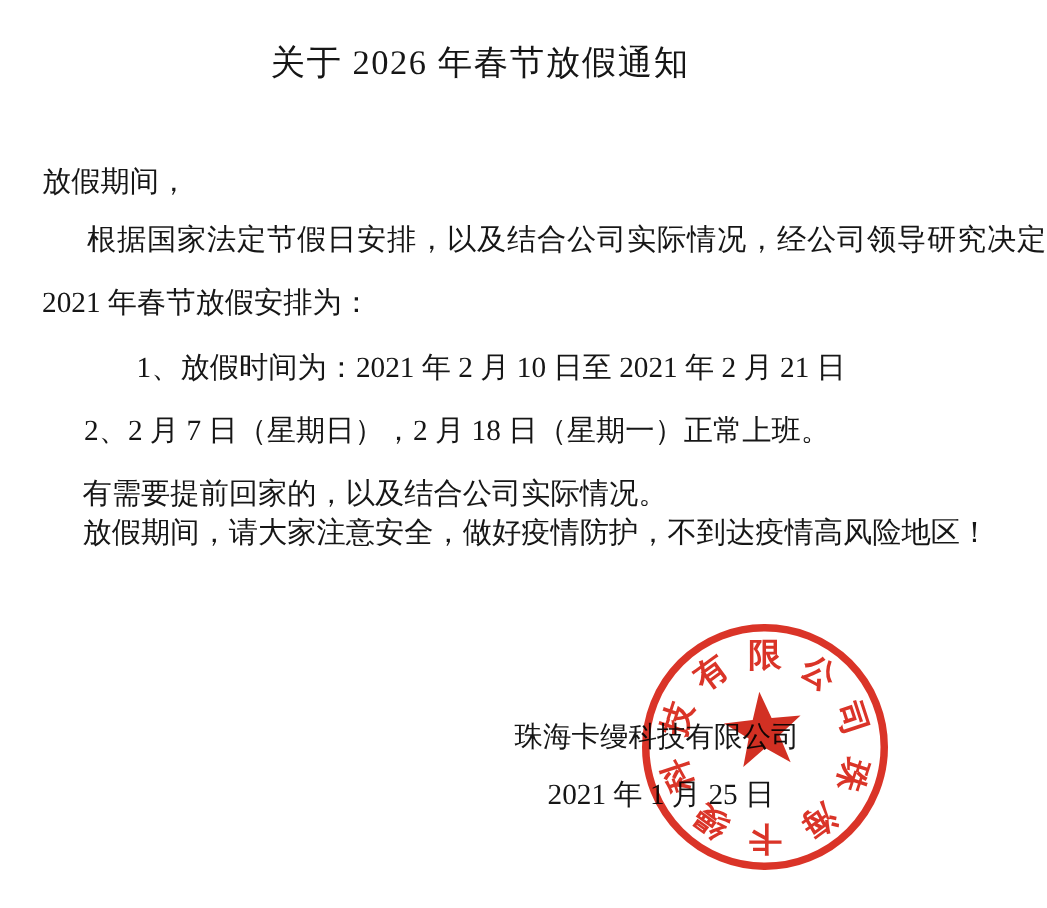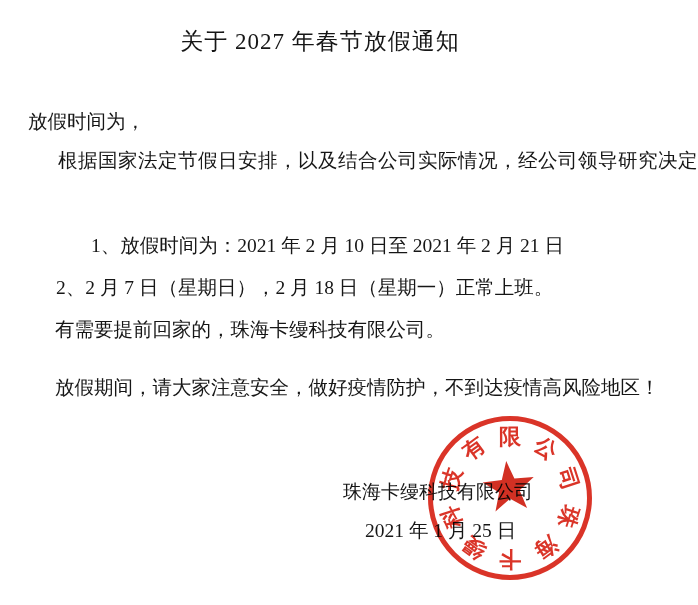--- a/index.html
+++ b/index.html
@@ -22,34 +22,35 @@
   .seal-char{
     font-family:"Liberation Serif","DejaVu Serif",serif;
     font-weight:600;
   }
 </style>
 </head>
 <body>
 
 <div class="doc">
 
-  <div class="title">关于 2027 年春节放假通知</div>
+  <div class="title">关于 2026 年春节放假通知</div>
 
-  <div class="line" style="left:28px;top:110px;">放假时间为，</div>
+  <div class="line" style="left:28px;top:110px;">放假期间，</div>
 
   <div class="line" style="left:58px;top:149px;letter-spacing:0.5px;">根据国家法定节假日安排，以及结合公司实际情况，经公司领导研究决定，</div>
 
+  <div class="line" style="left:28px;top:191px;">2021 年春节放假安排为：</div>
 
   <div class="line" style="left:56px;top:234px;margin-left:35px;">1、放假时间为：2021 年 2 月 10 日至 2021 年 2 月 21 日</div>
 
   <div class="line" style="left:56px;top:276px;">2、2 月 7 日（星期日），2 月 18 日（星期一）正常上班。</div>
 
-  <div class="line" style="left:55px;top:318px;">有需要提前回家的，珠海卡缦科技有限公司。</div>
+  <div class="line" style="left:55px;top:318px;">有需要提前回家的，以及结合公司实际情况。</div>
 
-  <div class="line" style="left:55px;top:376px;">放假期间，请大家注意安全，做好疫情防护，不到达疫情高风险地区！</div>
+  <div class="line" style="left:55px;top:344px;">放假期间，请大家注意安全，做好疫情防护，不到达疫情高风险地区！</div>
 
   <div class="line" style="left:343px;top:480px;font-size:19px;">珠海卡缦科技有限公司</div>
 
   <div class="line" style="left:365px;top:519px;">2021 年 1 月 25 日</div>
 
   <svg class="seal" viewBox="0 0 204 204" xmlns="http://www.w3.org/2000/svg">
     <circle cx="102" cy="102" r="79.5" fill="none" stroke-width="5" class="seal-ring" stroke="#d8291c"></circle>
     <polygon class="seal-star" points="98.2,65.1 106.4,82.6 125.7,81.0 111.6,94.2 119.1,112.1 102.1,102.7 87.5,115.4 91.1,96.4 74.6,86.4 93.8,84.0" fill="#d02417"></polygon>
     <g class="seal-text-ring">
         <text x="102" y="48" text-anchor="middle" font-size="22" fill="#d8291c" class="seal-char" transform="rotate(108 102 102)">珠</text>

